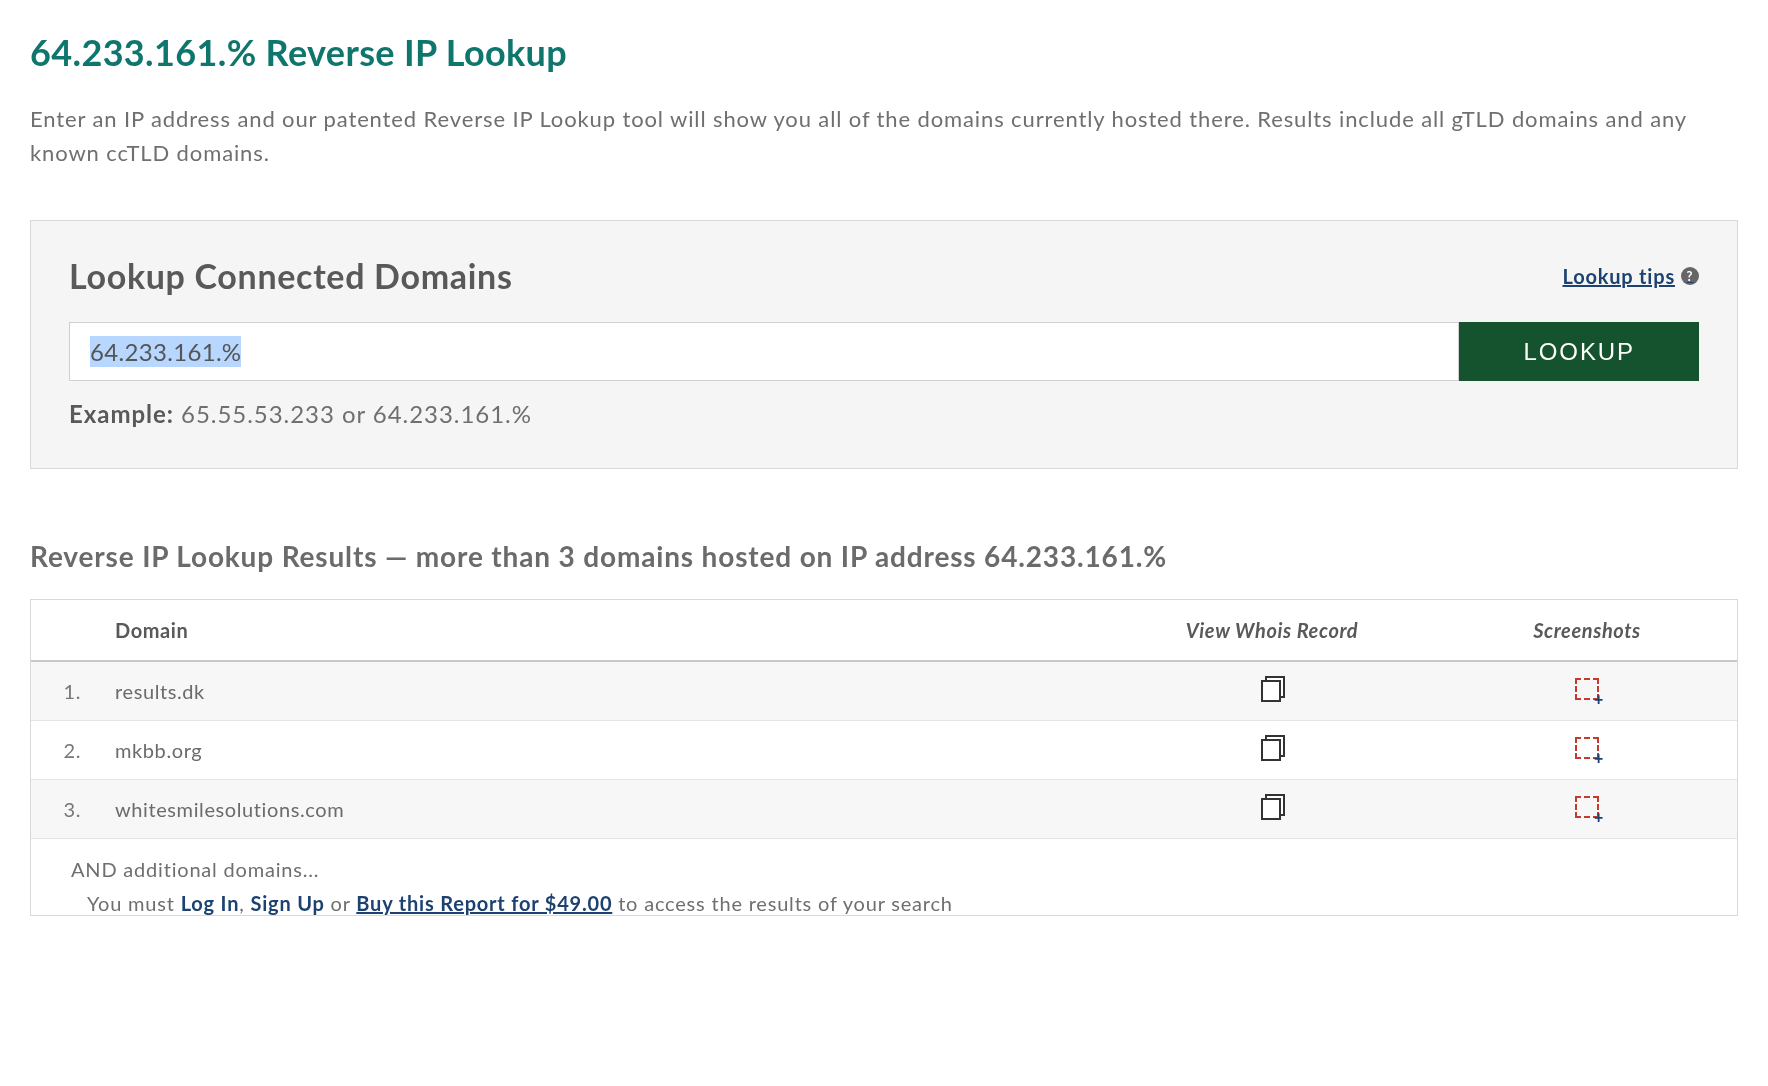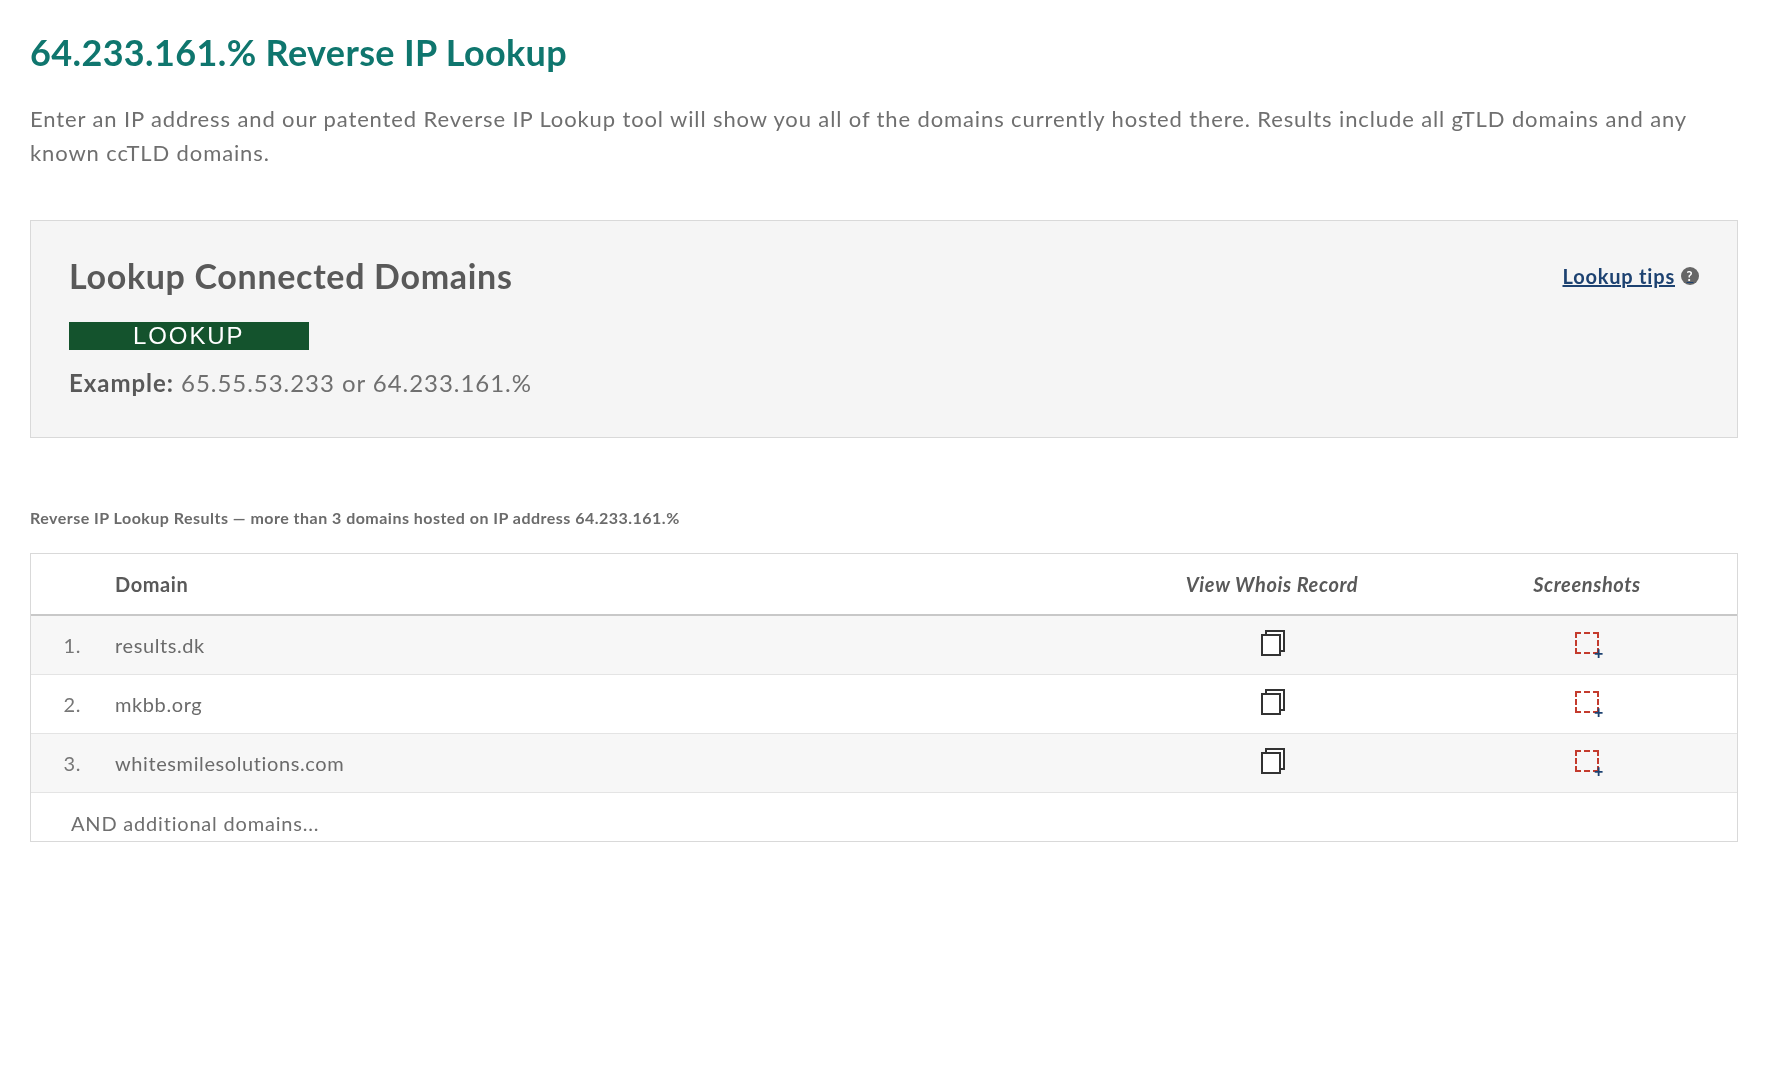--- a/index.html
+++ b/index.html
@@ -94,21 +94,21 @@
     cursor: pointer;
   }
   .example {
     color: #6f6f6f;
     font-size: 24px;
     letter-spacing: 0.04em;
   }
   .example b { color: #595959; font-weight: 700; }
   h3.results-heading {
     color: #6b6b6b;
-    font-size: 16px;
+    font-size: 28px;
     font-weight: 700;
     margin-bottom: 26px;
     letter-spacing: 0.03em;
   }
   .results-box {
     border: 1px solid #d9d9d9;
     padding: 0;
   }
   table.results {
     width: 100%;
@@ -195,20 +195,23 @@
 
 <div class="lookup-box">
   <div class="lookup-header">
     <h2>Lookup Connected Domains</h2>
     <a class="lookup-tips">
       <span>Lookup tips</span>
       <span class="help-icon">?</span>
     </a>
   </div>
   <div class="search-row">
+    <div class="search-input">
+      <span class="highlighted">64.233.161.%</span>
+    </div>
     <button class="search-btn">LOOKUP</button>
   </div>
   <div class="example">
     <b>Example:</b>
     <span>65.55.53.233 or 64.233.161.%</span>
   </div>
 </div>
 
 <h3 class="results-heading">Reverse IP Lookup Results — more than 3 domains hosted on IP address 64.233.161.%</h3>
 
@@ -237,13 +240,16 @@
       </tr>
       <tr>
         <td class="idx">3.</td>
         <td>whitesmilesolutions.com</td>
         <td class="center"><span class="whois-icon"></span></td>
         <td class="center"><span class="screenshot-icon"></span></td>
       </tr>
     </tbody>
   </table>
   <div class="and-more">AND additional domains...</div>
+  <div class="must-login">
+    <span>You must </span><a>Log In</a><span class="sep">, </span><a>Sign Up</a><span class="sep"> or </span><a class="buy">Buy this Report for $49.00</a><span> to access the results of your search</span>
+  </div>
 </div>
 
 </body></html>

